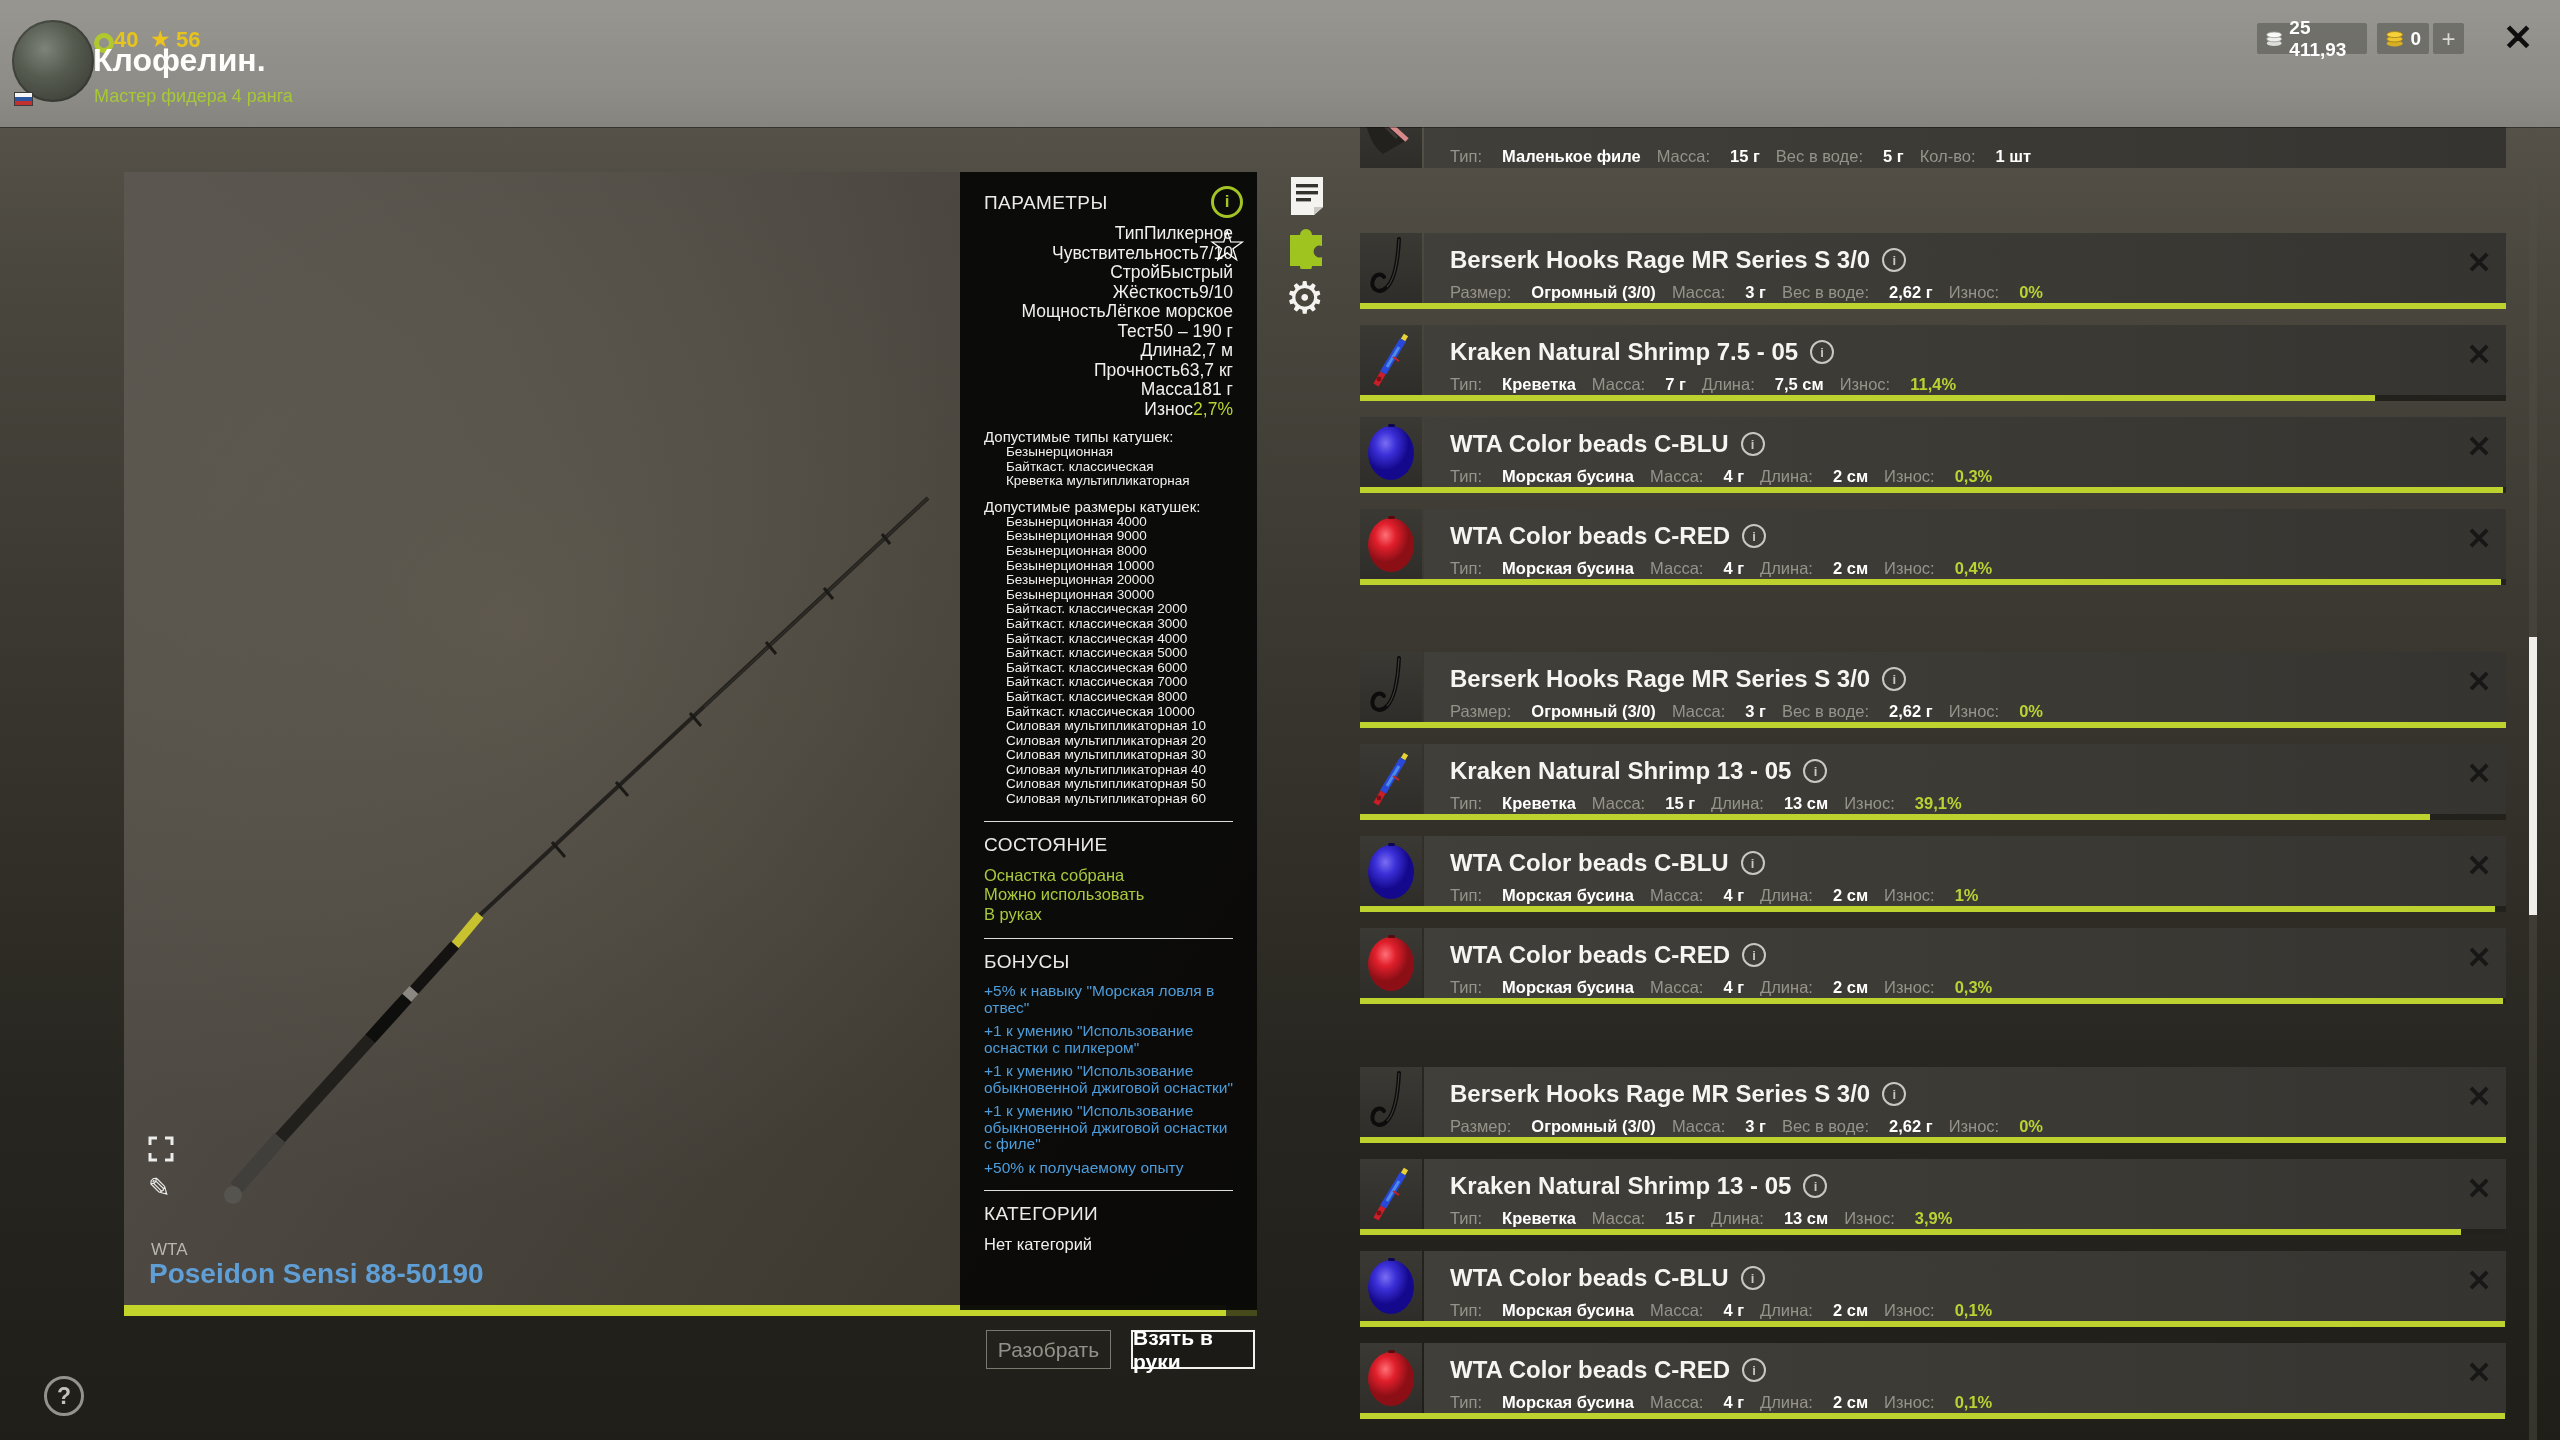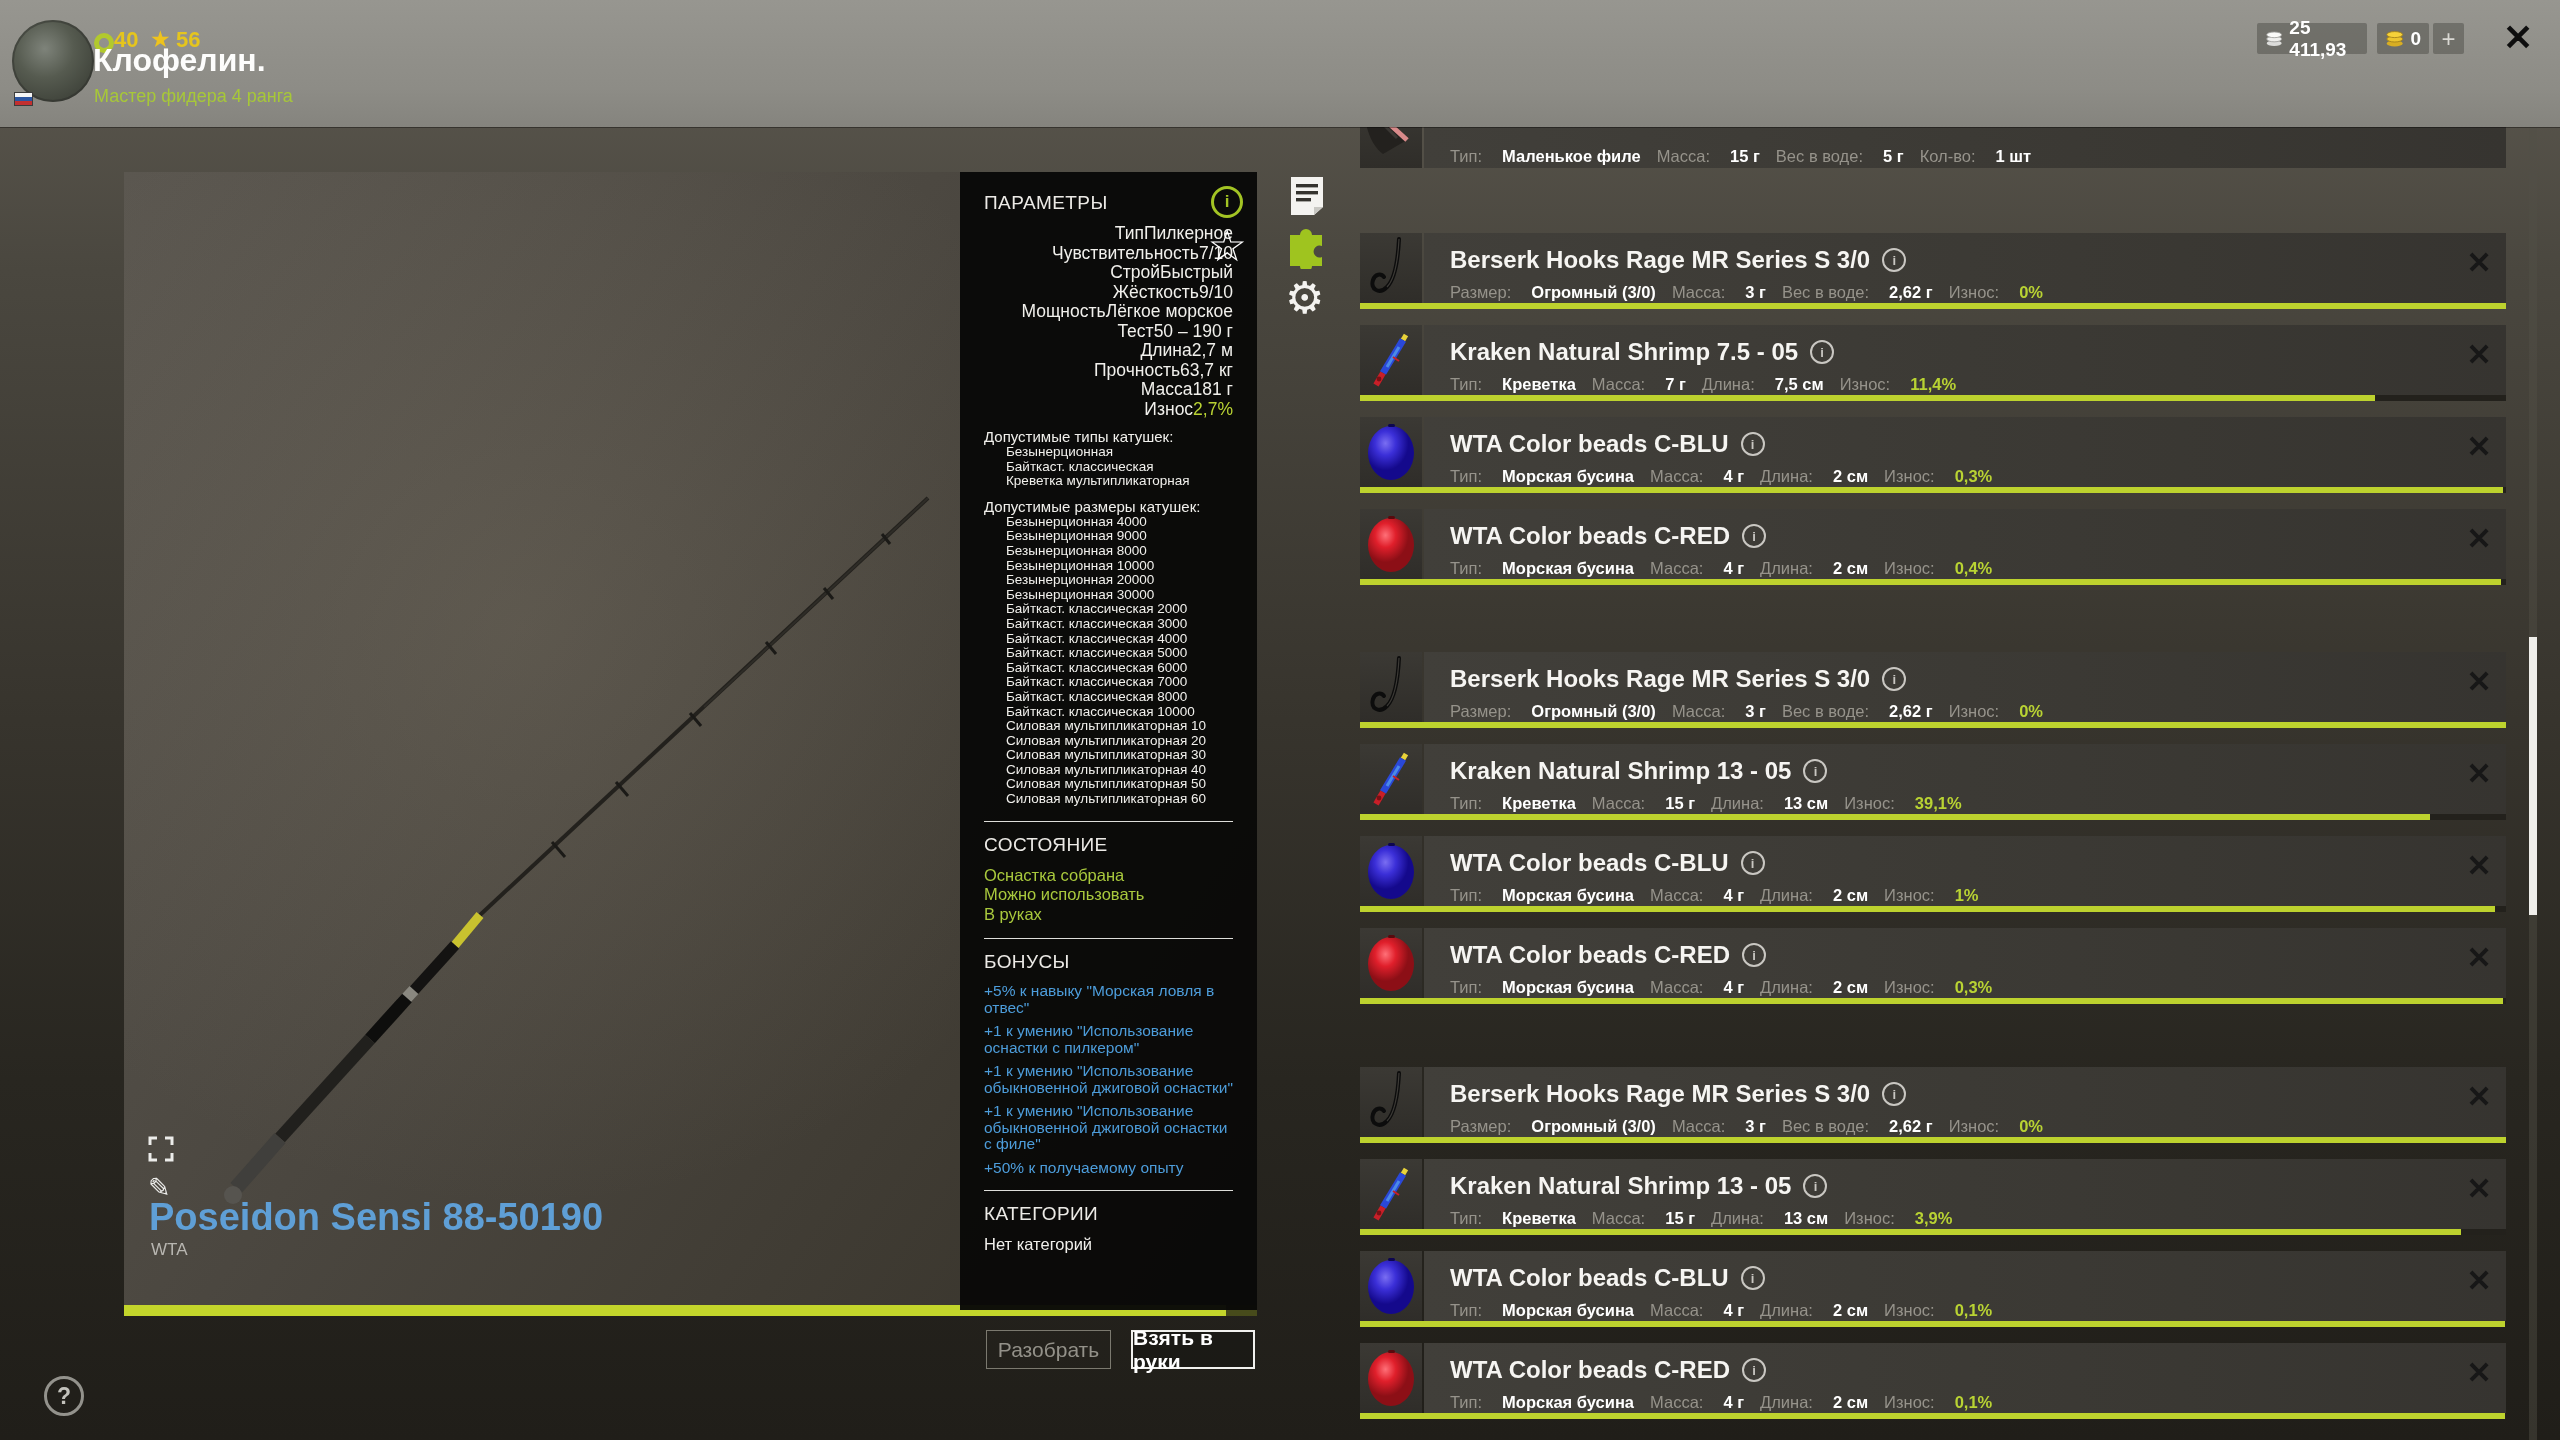--- a/index.html
+++ b/index.html
@@ -32,21 +32,21 @@
             font-size:36px;font-weight:bold;display:flex;align-items:center;justify-content:center;cursor:pointer;}
 
   
   #stage{position:absolute;left:124px;top:172px;width:1133px;height:1138px;z-index:5;
          background:radial-gradient(ellipse at 35% 40%,rgba(150,140,120,.22),rgba(0,0,0,0) 60%),
                     linear-gradient(125deg,#5b5750 0%,#4b4740 45%,#363229 100%);}
   #rod-svg{position:absolute;left:0;top:0;}
   #expand-btn{position:absolute;left:146px;top:1134px;width:30px;height:30px;z-index:8;}
   #pencil-btn{position:absolute;left:148px;top:1172px;font-size:27px;color:#ececea;z-index:8;}
   #brand{position:absolute;left:151px;top:1240px;font-size:17px;color:#b8b6b1;z-index:8;}
-  #item-name{position:absolute;left:149px;top:1196px;font-size:38px;font-weight:bold;color:#5f9fd6;z-index:8;}
+  #item-name{position:absolute;left:149px;top:1258px;font-size:28px;font-weight:bold;color:#5f9fd6;z-index:8;}
   #rod-bar{position:absolute;left:124px;top:1305px;width:1133px;height:11px;background:#474b1b;z-index:8;}
   #rod-bar i{display:block;height:100%;background:#c3d52b;}
 
   
   #panel{position:absolute;left:960px;top:172px;width:297px;height:1138px;z-index:10;
          background:rgba(9,9,8,.97);box-sizing:border-box;padding:20px 24px;color:#f1f0ec;}
   .sect-title{font-size:19px;color:#eceae6;margin-bottom:10px;letter-spacing:.4px;}
   .prow{display:flex;justify-content:flex-end;font-size:17.5px;line-height:19.5px;}
   .pval{text-align:right;}
   .accent{color:#b9d333;}

